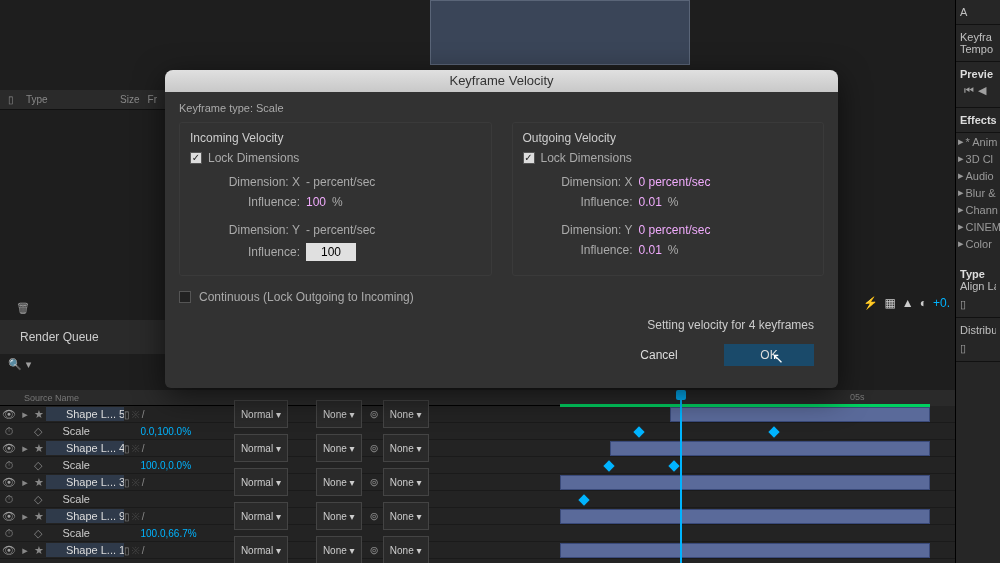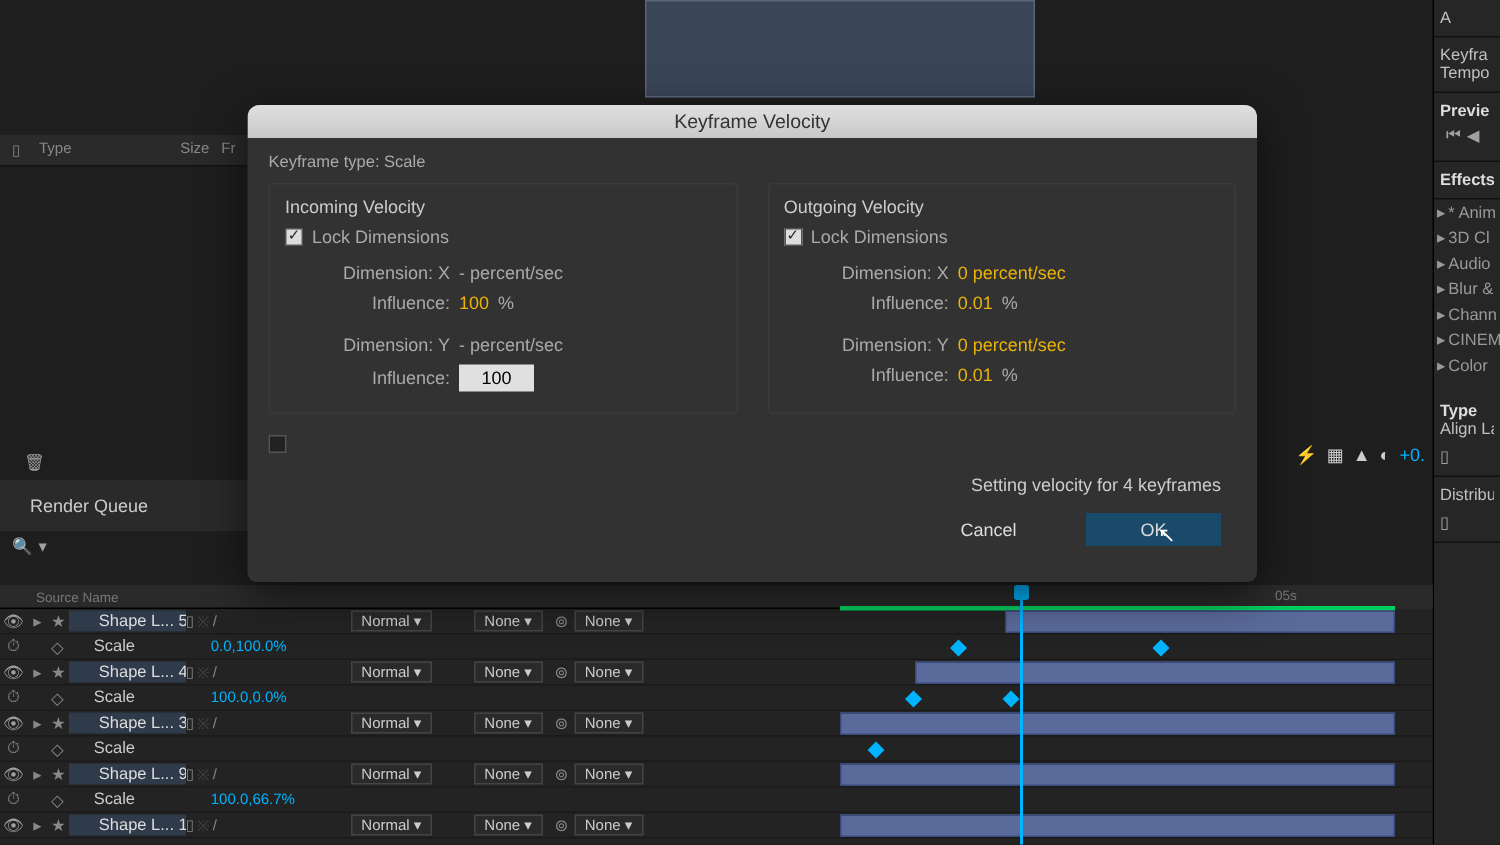--- a/index.html
+++ b/index.html
@@ -30,42 +30,42 @@
 .tl-green-line { position:absolute; left:560px; top:14px; right:25px; height:3px; background:#00d060; }
 .layer-row { display: flex; align-items: center; height: 17px; border-bottom: 1px solid #1a1a1a; font-size: 11px; }
 .layer-vis { width: 18px; display: flex; justify-content: center; }
 .layer-arrow { width: 14px; text-align: center; color: #888; }
 .layer-name-box { width: 78px; background: #2f3a4a; color: #ddd; padding: 1px 20px; font-size: 11px; white-space: nowrap; overflow: hidden; }
 .layer-icons { width: 40px; display: flex; gap: 2px; align-items: center; color: #888; font-size: 10px; }
 .layer-icons .dim { opacity: 0.3; }
 .prop-name { width: 78px; color: #ccc; padding-left: 18px; }
 .prop-val { color: #00b4ff; font-size: 10px; margin-left: 18px; }
 .mode-cell { width: 78px; display: flex; align-items: center; gap: 4px; margin-left: 70px; }
-.mode-sel { background: #2a2a2a; border: 1px solid #444; color: #ccc; padding: 0 6px; font-size: 10px; height: 14px; display: flex; align-items: center; gap: 4px; }
+.mode-sel { background: #2a2a2a; border: 1px solid #444; color: #ccc; padding: 0 6px; font-size: 10px; height: 28px; display: flex; align-items: center; gap: 4px; }
 .track-cell { margin-left: 4px; }
 .parent-cell { margin-left: 8px; display: flex; align-items: center; gap: 4px; }
 .spiral { color: #888; }
 .timeline-track-area { position: absolute; left: 560px; top: 16px; right: 25px; bottom: 0; }
 .track-bar { position: absolute; height: 15px; background: #5a6a9a; border: 1px solid #3a4a7a; }
 .keyframe-diamond { position: absolute; width: 8px; height: 8px; background: #00b4ff; transform: rotate(45deg); top: 4px; }
 .toolbar-icons { position: absolute; right: 50px; top: 296px; display: flex; gap: 6px; align-items: center; font-size: 12px; color: #ccc; }
 .toolbar-icons .blue { color: #00b4ff; }
 
 .dialog { position: absolute; left: 165px; top: 70px; width: 673px; height: 318px; background: #323232; border-radius: 6px; box-shadow: 0 8px 30px rgba(0,0,0,0.6); border-top-left-radius: 8px; border-top-right-radius: 8px; overflow: hidden; z-index: 100; }
 .dlg-title { height: 22px; background: linear-gradient(#e0e0e0,#c8c8c8); color: #333; text-align: center; line-height: 22px; font-size: 13px; font-weight: 400; }
 .dlg-body { padding: 10px 14px; color: #aaa; font-size: 12px; }
 .dlg-type { font-size: 11px; margin-bottom: 8px; }
 .vel-cols { display: flex; gap: 20px; }
 .vel-col { flex: 1; border: 1px solid #3a3a3a; border-radius: 3px; padding: 8px 10px; }
 .vel-col h4 { font-size: 12px; font-weight: normal; color: #ccc; margin-bottom: 6px; }
 .lock-row { display: flex; align-items: center; gap: 6px; font-size: 12px; margin-bottom: 10px; }
 .check { width: 12px; height: 12px; border: 1px solid #555; display:inline-flex; align-items:center; justify-content:center; color:#222; background:#ddd; font-size:10px; line-height:10px; }
 .dim-row { display: flex; align-items: center; gap: 6px; font-size: 12px; margin: 6px 0; justify-content: flex-start; padding-left: 30px; }
 .dim-label { width: 80px; text-align: right; color: #aaa; }
-.dim-val { color: #eab308; }
+.dim-val { color: #f0abfc; }
 .dim-input { background: #e0e0e0; color: #000; border: none; padding: 2px 6px; width: 50px; font-size: 12px; text-align: center; }
 .cont-row { display: flex; align-items: center; gap: 8px; margin-top: 14px; font-size: 12px; }
 .cont-row .check-empty { width: 12px; height: 12px; border: 1px solid #555; background:#222; }
 .status-row { text-align: right; margin-top: 14px; font-size: 12px; color: #ccc; padding-right: 10px; }
 .btn-row { display: flex; justify-content: flex-end; gap: 20px; margin-top: 12px; padding-right: 10px; }
 .btn { width: 90px; height: 22px; display: flex; align-items: center; justify-content: center; color: #ddd; font-size: 12px; }
 .btn-cancel { background: transparent; }
 .btn-ok { background: #1a4a6a; }
 .cursor { position: absolute; left: 253px; top: 4px; pointer-events: none; font-size: 14px; color: #fff; }
 </style>
@@ -373,20 +373,21 @@
           </div>
           <div class="dim-row">
             <span class="dim-label">Influence:</span>
             <span class="dim-val">0.01</span>
             <span>%</span>
           </div>
         </div>
       </div>
       <div class="cont-row">
         <span class="check-empty"></span>
+        <span>Continuous (Lock Outgoing to Incoming)</span>
       </div>
       <div class="status-row">Setting velocity for 4 keyframes</div>
       <div class="btn-row">
         <div class="btn btn-cancel">Cancel</div>
         <div class="btn btn-ok" style="position:relative">
           <span>OK</span>
           <span class="cursor" style="left:48px; top:6px; position:absolute">↖</span>
         </div>
       </div>
     </div>

